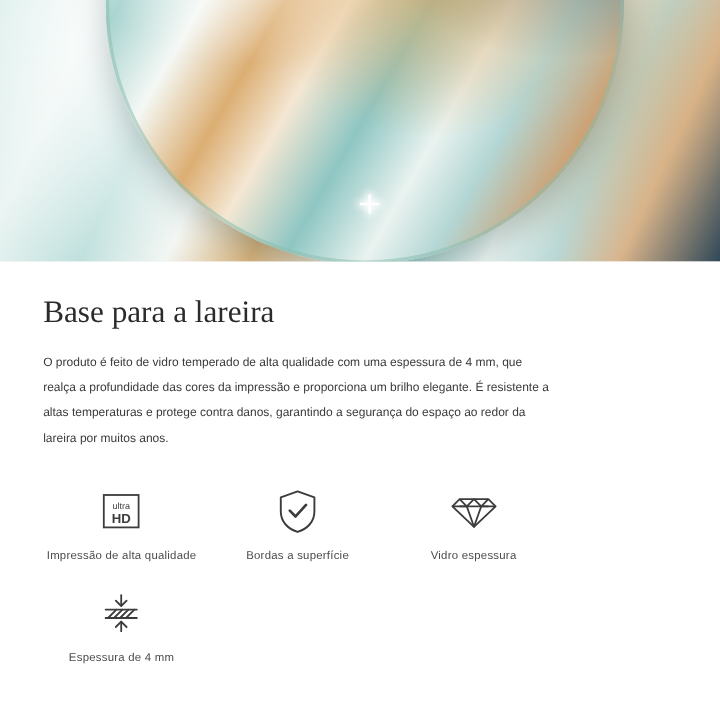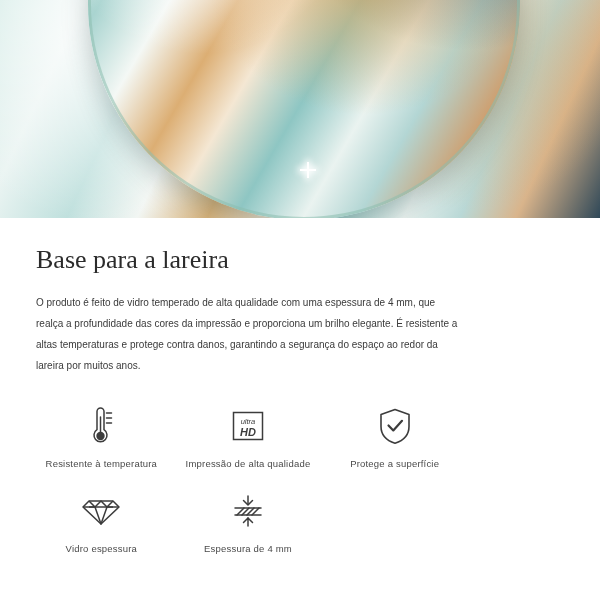--- a/index.html
+++ b/index.html
@@ -134,21 +134,20 @@
     justify-content: flex-start;
     text-align: center;
     padding: 6px 4px 4px 4px;
   }
   .feature .glyph {
     height: 44px;
     display: flex;
     align-items: center;
     justify-content: center;
     margin-bottom: 10px;
-    font-style: italic;
   }
   .feature .caption {
     font-size: 9.5px;
     color: #4a4a4a;
     letter-spacing: 0.2px;
   }
   svg { display: block; }
 </style>
 </head>
 <body>
@@ -167,55 +166,40 @@
 
   <div class="content">
     <h1 class="headline">
       <span>Base para a lareira</span>
     </h1>
     <p class="body-text">O produto é feito de vidro temperado de alta qualidade com uma espessura de 4 mm, que realça a profundidade das cores da impressão e proporciona um brilho elegante. É resistente a altas temperaturas e protege contra danos, garantindo a segurança do espaço ao redor da lareira por muitos anos.</p>
   </div>
 
   <div class="features">
 
-    <div class="feature">
-      <span class="glyph">
-        <svg width="34" height="42" viewBox="0 0 34 42">
-          <g fill="none" stroke="#3c3c3c" stroke-width="1.5" stroke-linecap="round">
-            <path d="M13 6.5a3.5 3.5 0 0 1 7 0v18.2a6.5 6.5 0 1 1-7 0Z"></path>
-            <line x1="16.5" y1="12" x2="16.5" y2="27"></line>
-            <line x1="22.5" y1="8" x2="27.5" y2="8"></line>
-            <line x1="22.5" y1="13" x2="27.5" y2="13"></line>
-            <line x1="22.5" y1="18" x2="27.5" y2="18"></line>
-          </g>
-          <circle cx="16.5" cy="31" r="4.2" fill="#3c3c3c"></circle>
-        </svg>
-      </span>
-      <span class="caption">Resistente à temperatura</span>
-    </div>
 
     <div class="feature">
       <span class="glyph">
         <svg width="40" height="40" viewBox="0 0 40 40">
           <rect x="5.5" y="6.5" width="29" height="27" fill="none" stroke="#3c3c3c" stroke-width="1.5"></rect>
           <text x="20" y="18" text-anchor="middle" font-family="Liberation Sans, sans-serif" font-size="7.5" fill="#3c3c3c">ultra</text>
           <text x="20" y="29.5" text-anchor="middle" font-family="Liberation Sans, sans-serif" font-size="11" font-weight="bold" fill="#3c3c3c">HD</text>
         </svg>
       </span>
       <span class="caption">Impressão de alta qualidade</span>
     </div>
 
     <div class="feature">
       <span class="glyph">
         <svg width="38" height="42" viewBox="0 0 38 42">
           <path d="M19 4.5 33 9.5v12c0 8.4-6 14.2-14 16.8-8-2.6-14-8.4-14-16.8v-12Z" fill="none" stroke="#3c3c3c" stroke-width="1.6" stroke-linejoin="round"></path>
           <path d="M12.5 20.5 17.3 25.4 26 15.8" fill="none" stroke="#3c3c3c" stroke-width="2.2" stroke-linecap="round" stroke-linejoin="round"></path>
         </svg>
       </span>
-      <span class="caption">Protege a superfície</span>
+      <span class="caption">Bordas a superfície</span>
     </div>
 
     <div class="feature">
       <span class="glyph">
         <svg width="40" height="36" viewBox="0 0 40 36">
           <g fill="none" stroke="#3c3c3c" stroke-width="1.5" stroke-linejoin="round">
             <path d="M8 8h24l6 6-18 17L2 14Z"></path>
             <path d="M2 14h36"></path>
             <path d="M8 8l6 6-6 0"></path>
             <path d="M32 8l-6 6 6 0"></path>

